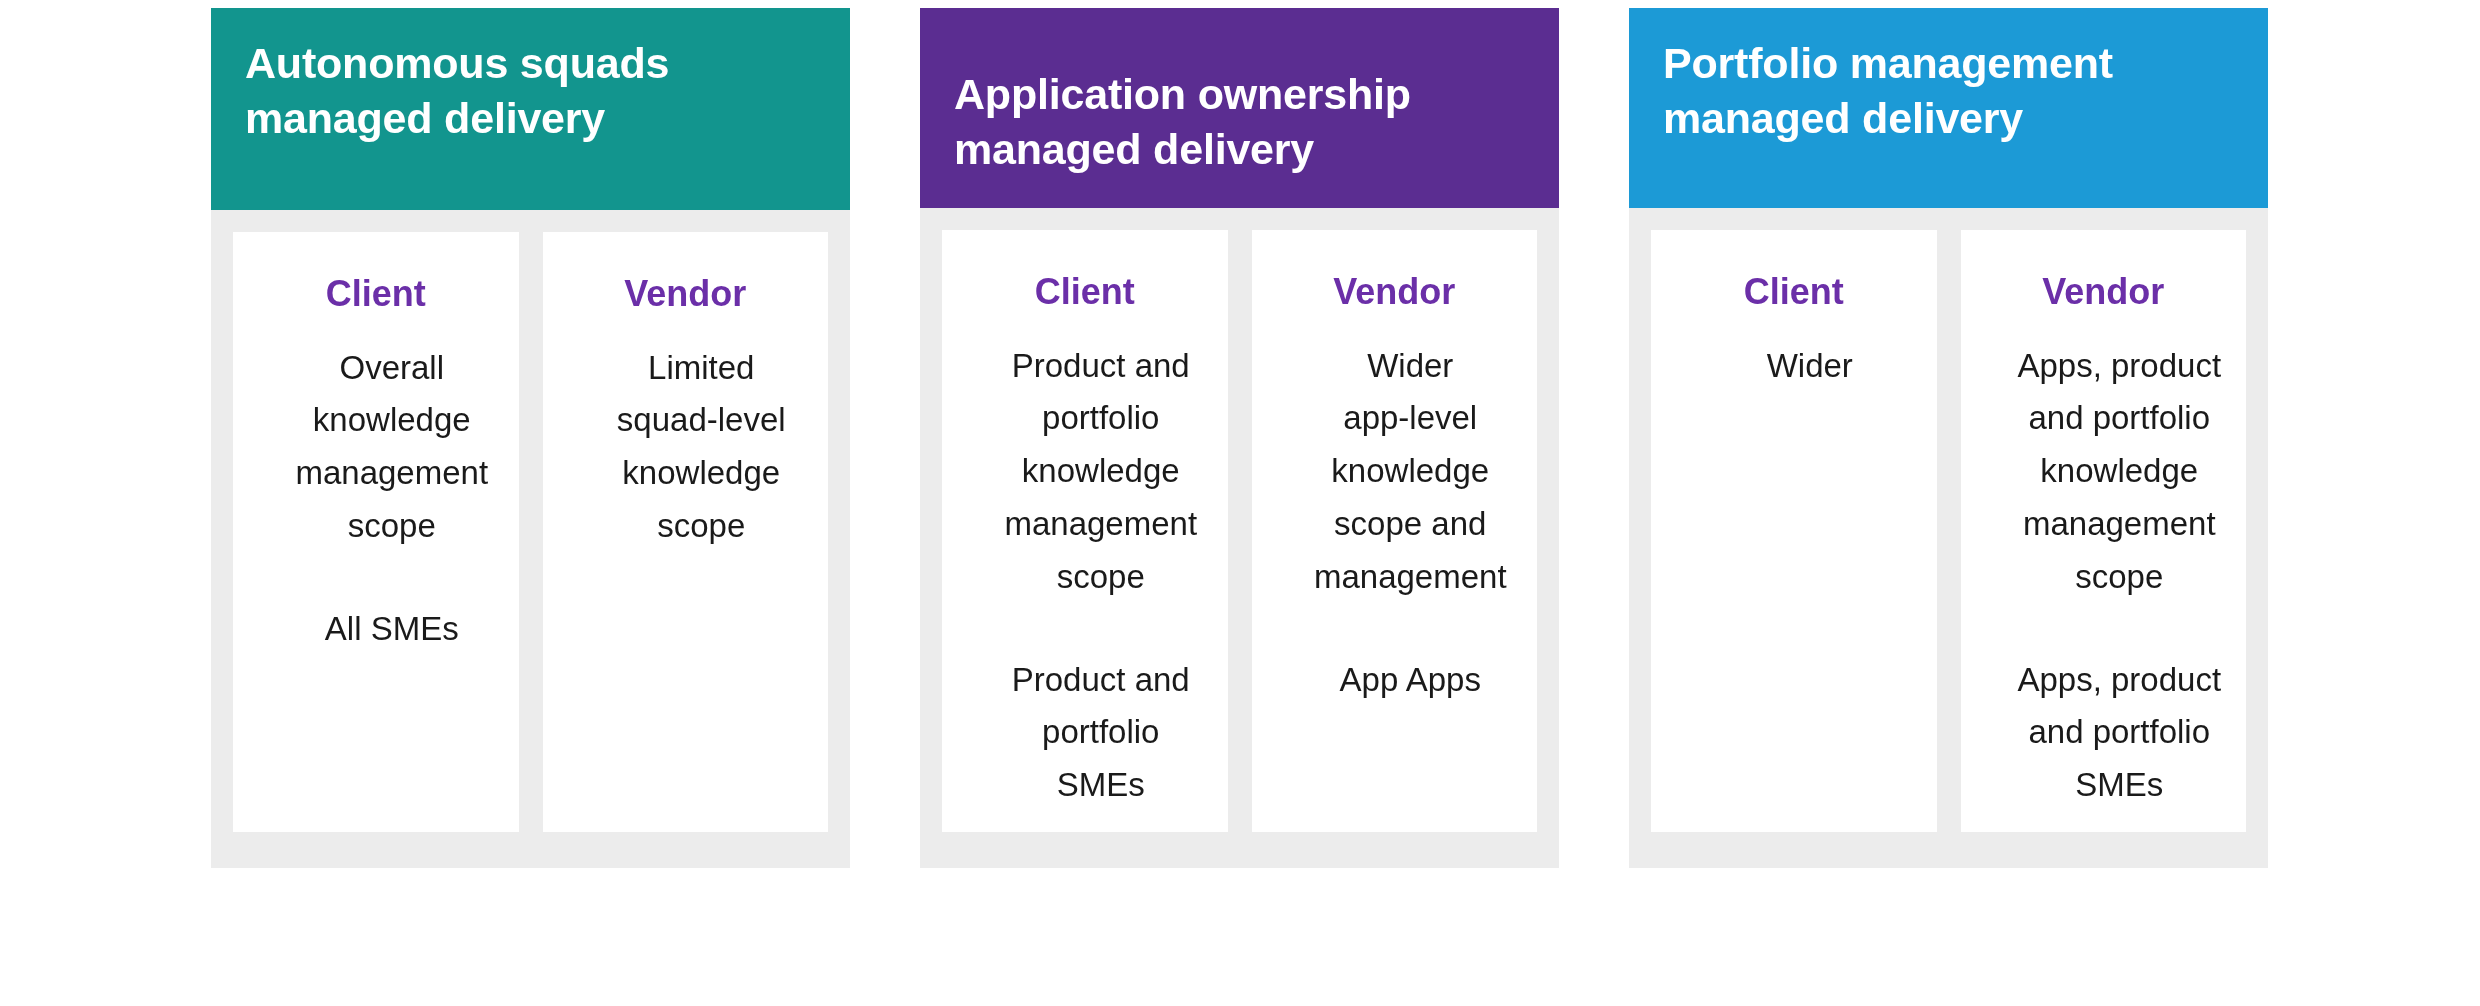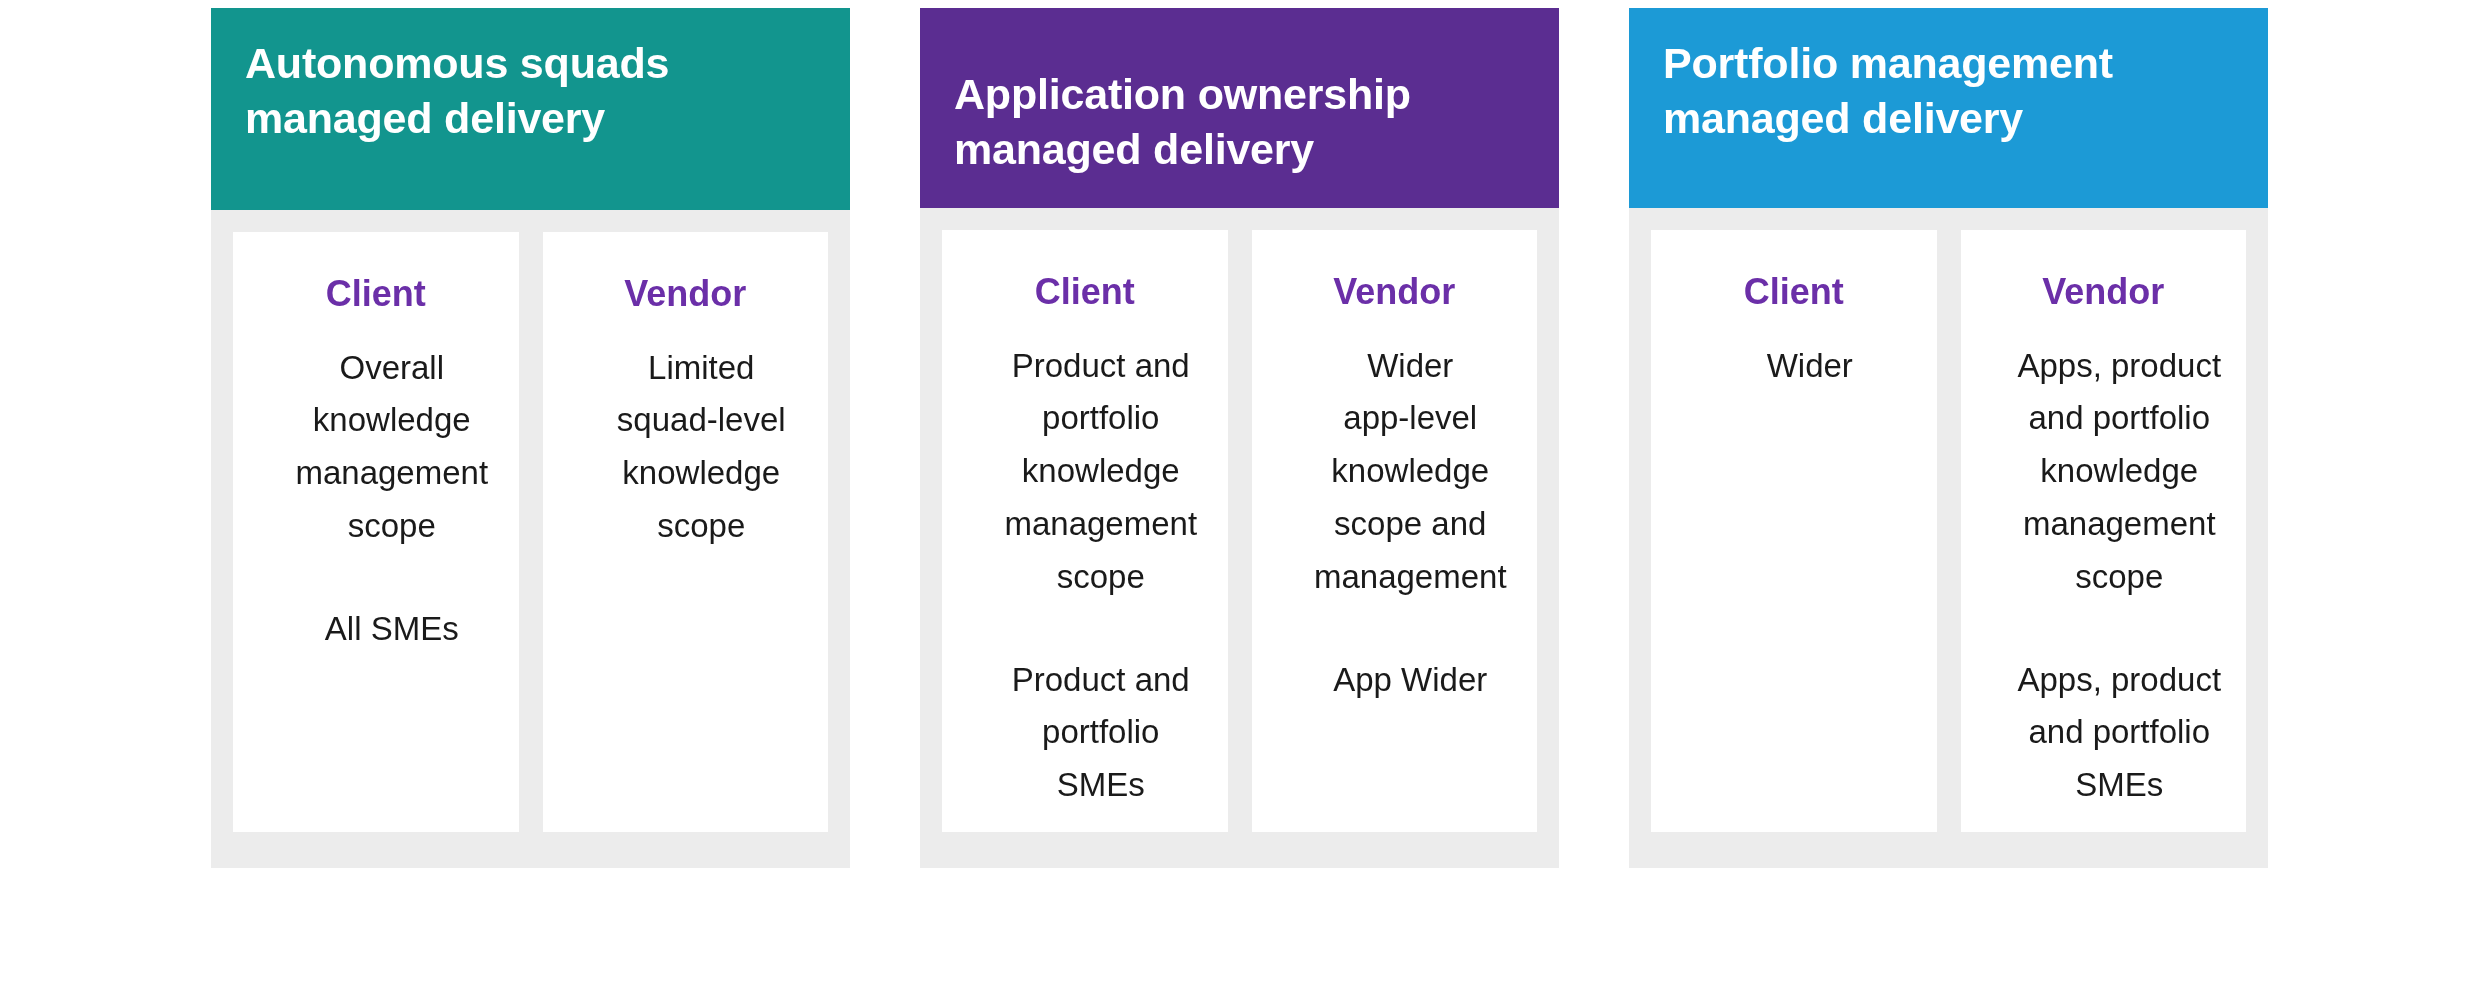--- a/index.html
+++ b/index.html
@@ -159,21 +159,21 @@
 portfolio
 SMEs</div>
         </div>
         <div class="role-card">
           <div class="role-title">Vendor</div>
           <div class="role-text">Wider
 app-level
 knowledge
 scope and
 management</div>
-          <div class="role-text second">App Wider</div>
+          <div class="role-text second">App Apps</div>
         </div>
       </div>
     </div>
 
     <div class="panel">
       <div class="panel-header" style="background:#1c9ad6;">
         <div class="panel-header-title">Portfolio management
 managed delivery</div>
       </div>
       <div class="panel-body">

